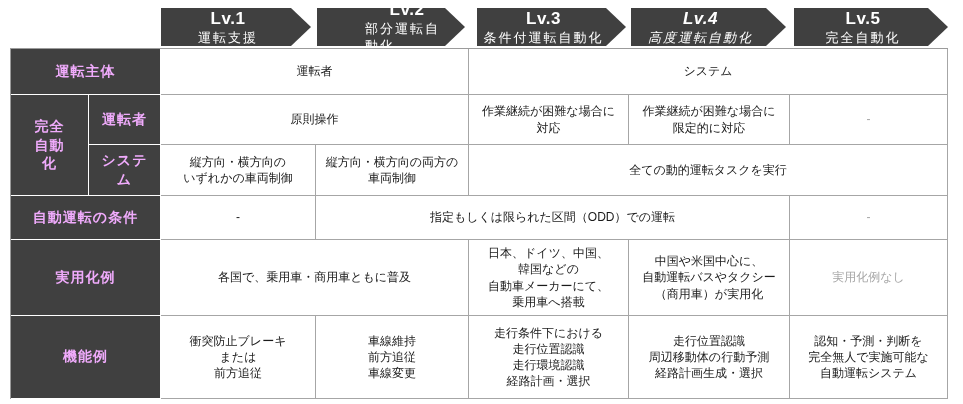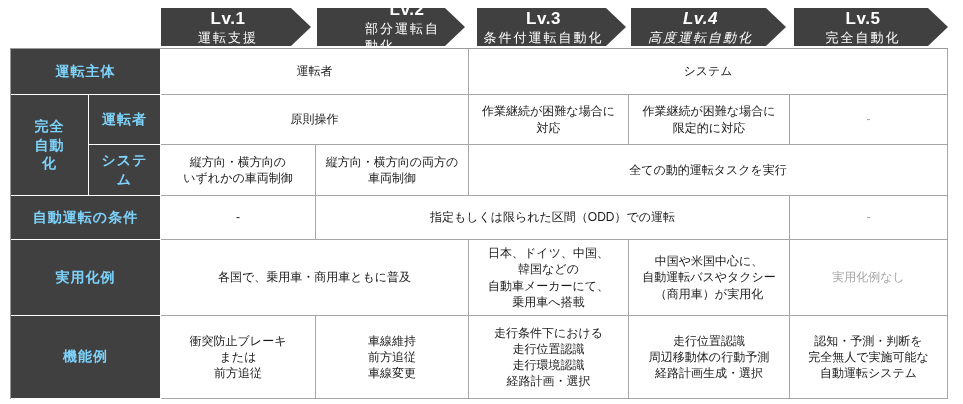--- a/index.html
+++ b/index.html
@@ -25,21 +25,21 @@
     grid-template-rows:46px 50px 51px 44px 76px 83px;
     border-top:1px solid #9b9b9b; border-left:1px solid #9b9b9b;
   }
   .c {
     box-sizing:border-box; border-right:1px solid #a6a6a6; border-bottom:1px solid #a6a6a6;
     display:flex; align-items:center; justify-content:center; text-align:center;
     font-size:12px; color:#1a1a1a; line-height:1.35; white-space:pre-line; padding:2px 4px;
     background:#ffffff;
   }
   .dark {
-    background:#404040; color:#7dd3fc; font-weight:bold; font-size:14px;
+    background:#404040; color:#f0abfc; font-weight:bold; font-size:14px;
     border-right-color:#ffffff; border-bottom-color:#ffffff; letter-spacing:1px;
   }
   .muted { color:#a6a6a6; }
   .w34 { display:inline-block; max-width:34px; }
   .w50 { display:inline-block; max-width:50px; }
 </style>
 </head>
 <body>
 
 <div class="canvas">

